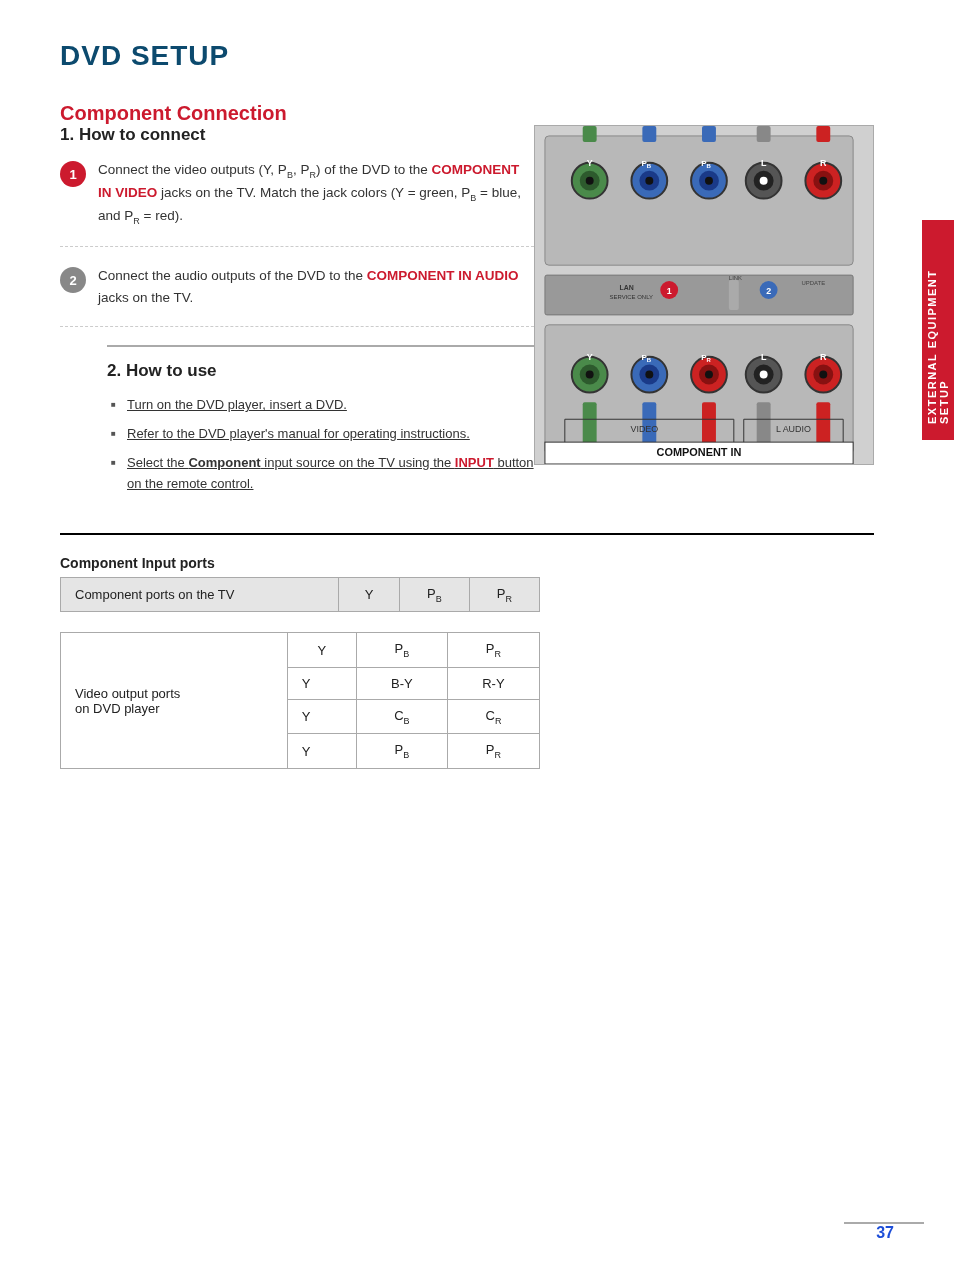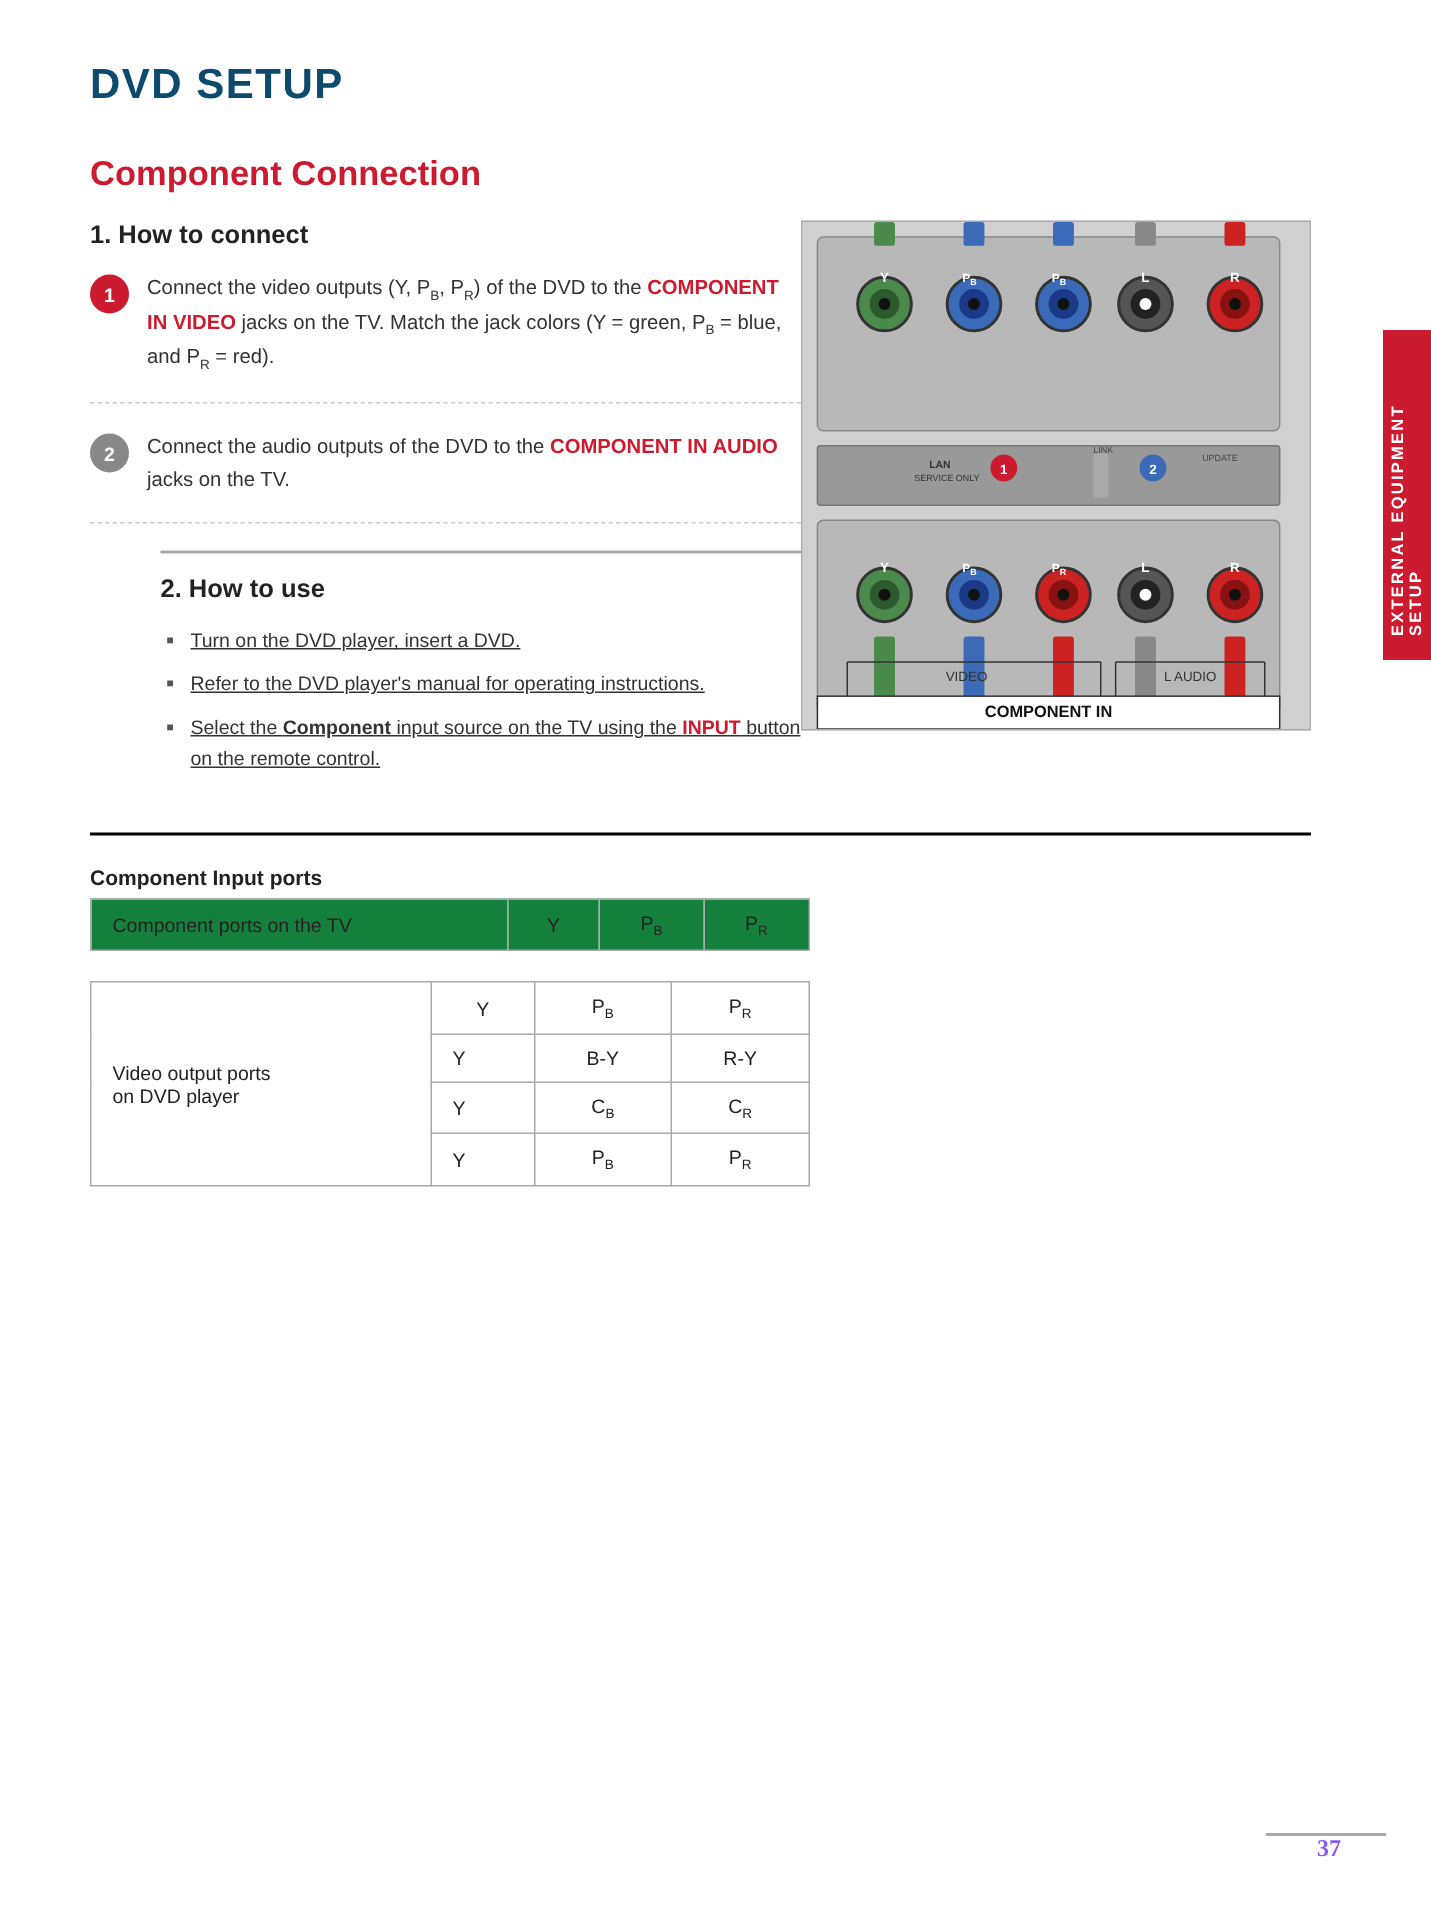--- a/index.html
+++ b/index.html
@@ -52,24 +52,23 @@
     .page-title {
       font-size: 28px;
       font-weight: bold;
       color: #0c4a6e;
       margin-bottom: 30px;
       letter-spacing: 1px;
     }
 
     
     .section-heading {
-      font-size: 23px;
+      font-size: 20px;
       font-weight: bold;
       color: #cc1a2e;
-      margin-bottom: 18px;
     }
 
     
     .sub-heading {
       font-size: 17px;
       font-weight: bold;
       color: #222;
       margin-bottom: 14px;
     }
 
@@ -209,42 +208,41 @@
       font-size: 13px;
       text-align: center;
     }
 
     .ports-table td:first-child {
       text-align: left;
       padding-left: 14px;
     }
 
     .ports-table .header-row td {
-      background: #15803d;
+      background: #e5e5e5;
       font-weight: normal;
     }
 
     .ports-table .label-cell {
       text-align: center;
       vertical-align: middle;
     }
 
     sub {
       font-size: 9px;
     }
 
     
     .page-number {
       position: absolute;
       bottom: 30px;
       right: 60px;
       font-size: 16px;
       font-weight: bold;
-      color: #8b5cf6;
-      font-family: Liberation Serif, serif;
+      color: #1d4ed8;
     }
     .page-number-line {
       position: absolute;
       bottom: 48px;
       right: 30px;
       width: 80px;
       height: 2px;
       background: #aaa;
     }
   </style>

